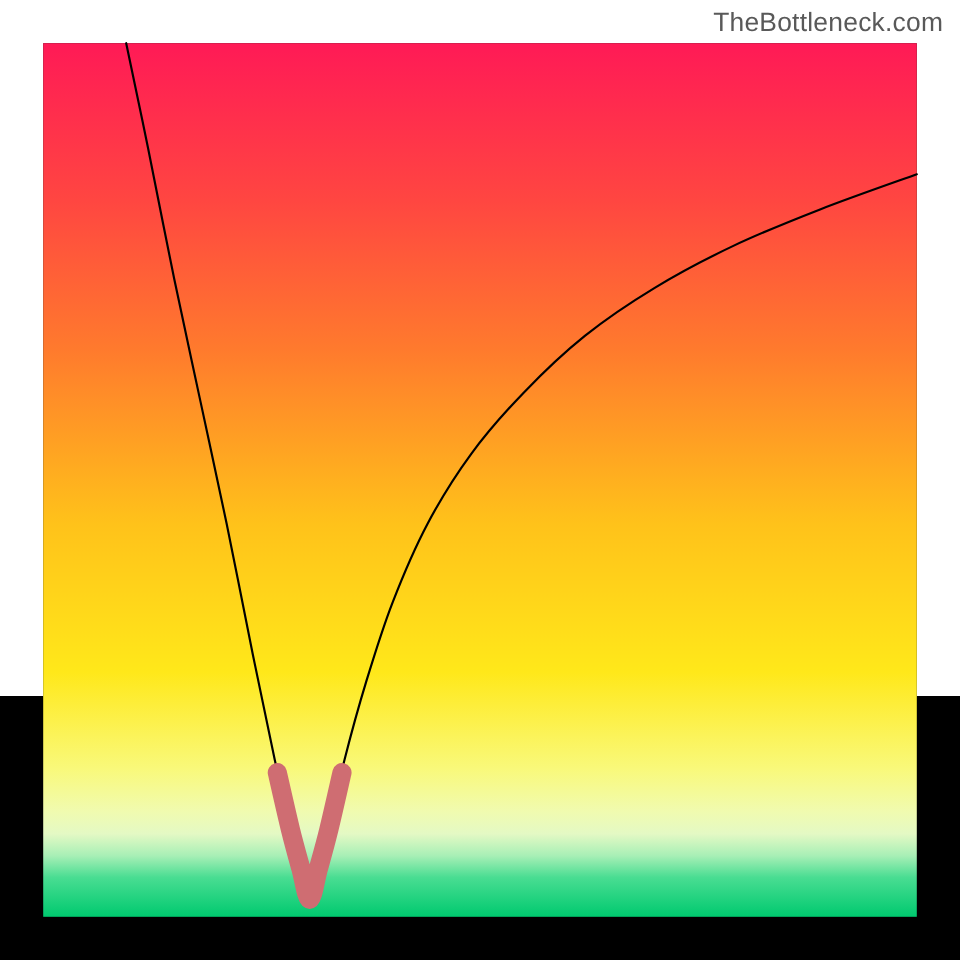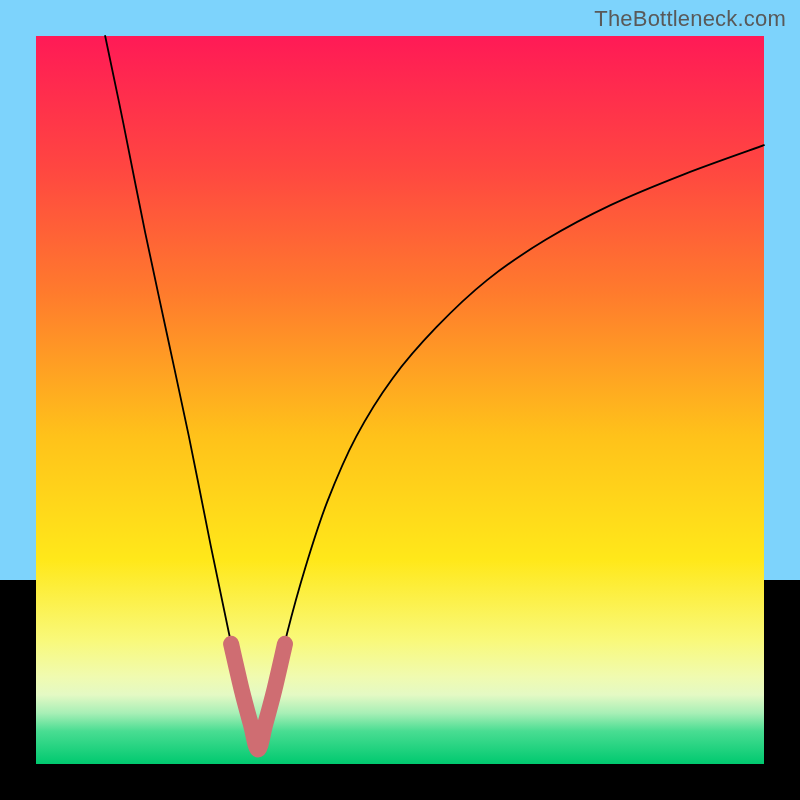--- a/index.html
+++ b/index.html
@@ -8,21 +8,21 @@
     width: 800px;
     height: 800px;
     overflow: hidden;
     background: #000;
     font-family: "Helvetica Neue", Arial, sans-serif;
   }
   #stage {
     position: relative;
     width: 800px;
     height: 580px;
-    background: #7dd3fc;
+    background: #ffffff;
   }
   #plot-area {
     position: absolute;
     background: #000; 
   }
   
   #gradient {
     position: absolute;
     left: 0; top: 0; right: 0; bottom: 0;
     

